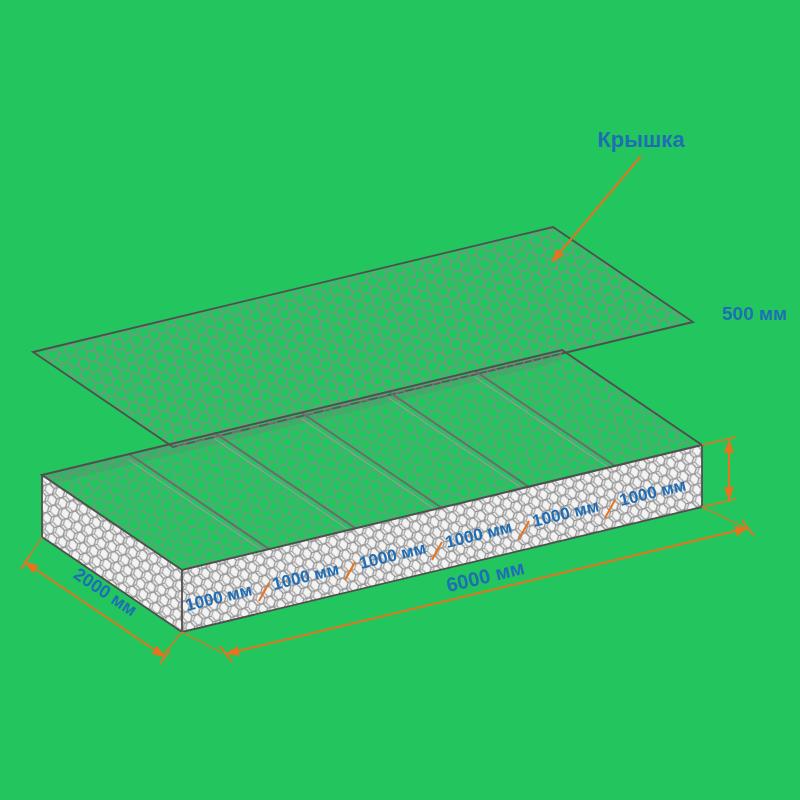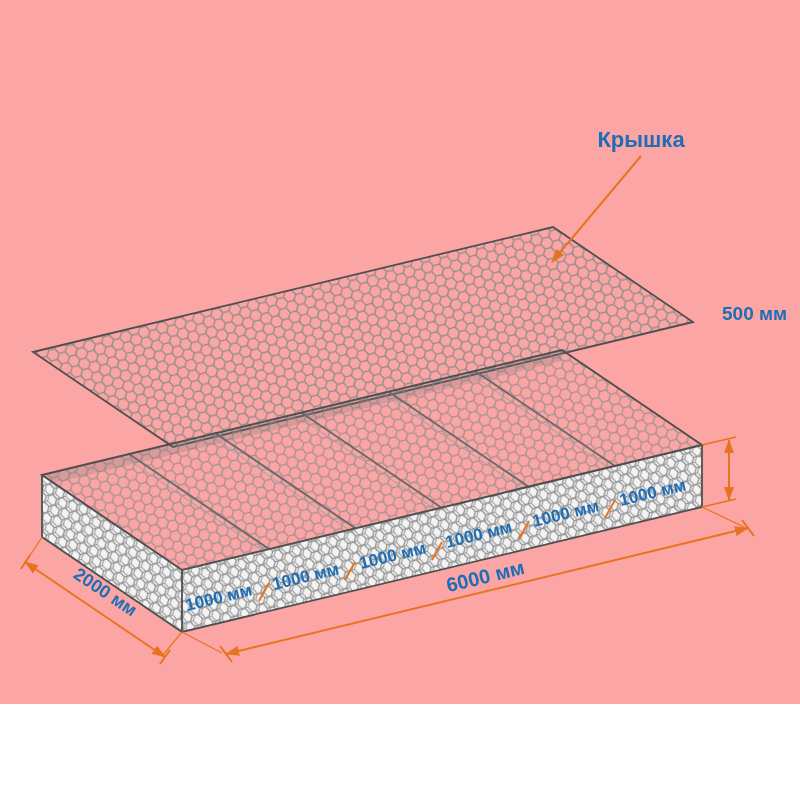--- a/index.html
+++ b/index.html
@@ -7,22 +7,22 @@
     padding: 0;
     width: 800px;
     height: 800px;
     background: #ffffff;
     font-family: "Liberation Sans", sans-serif;
     overflow: hidden;
   }
   .stage {
     position: relative;
     width: 800px;
-    height: 704px;
-    background: #fca5a5;
+    height: 800px;
+    background: #22c55e;
     text-align: center;
   }
   svg { display: block; }
   .dim-text {
     fill: #1F6EB5;
     font-weight: bold;
     font-family: "Liberation Sans", sans-serif;
   }
   .dim-line {
     stroke: #E8731E;

